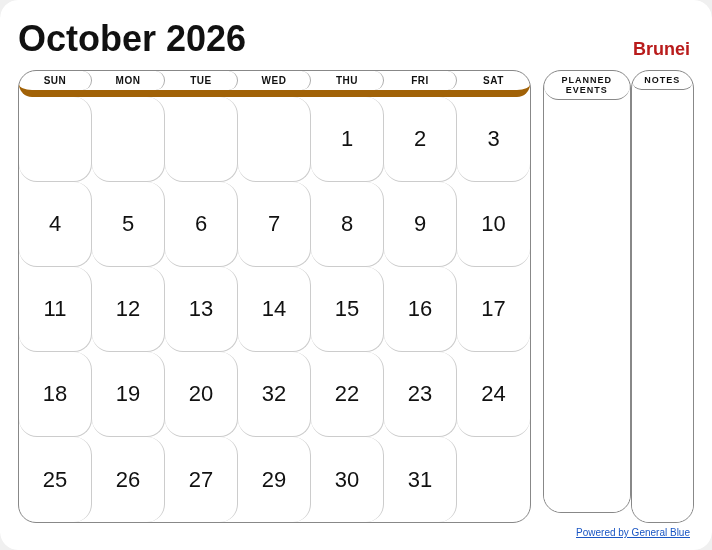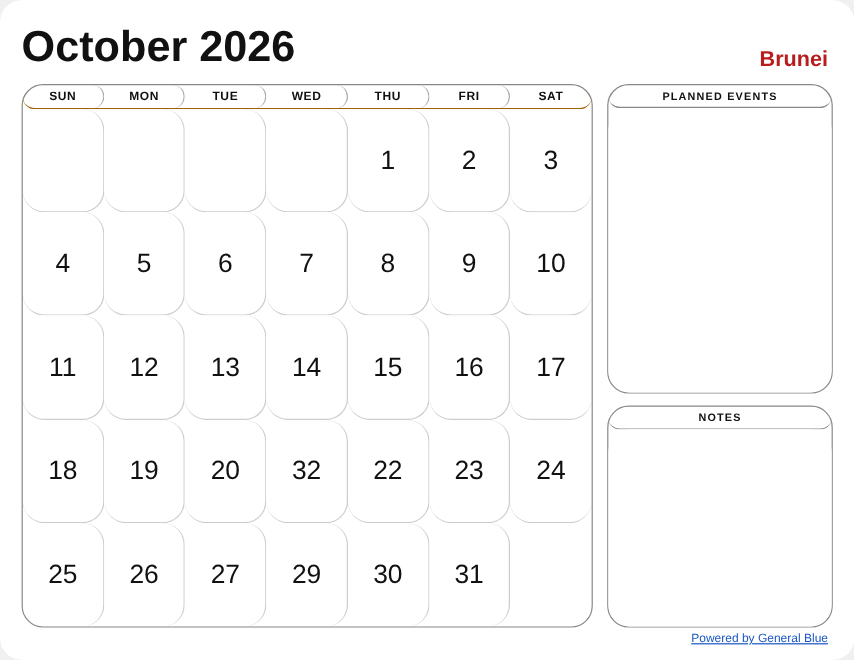--- a/index.html
+++ b/index.html
@@ -44,21 +44,21 @@
     }
     .calendar-section {
       flex: 1;
       display: flex;
       flex-direction: column;
       border: 1px solid #888;
     }
     .day-headers {
       display: grid;
       grid-template-columns: repeat(7, 1fr);
-      border-bottom: 1px solid #a16207;
+      border-bottom: 7px solid #a16207;
     }
     .day-header {
       text-align: center;
       font-size: 10px;
       font-weight: bold;
       padding: 4px 0;
       border-right: 1px solid #aaa;
       color: #111;
       letter-spacing: 0.5px;
     }
@@ -83,23 +83,23 @@
     .calendar-cell:nth-child(7n) {
       border-right: none;
     }
     .calendar-cell.last-row {
       border-bottom: none;
     }
     .calendar-cell.empty {
       color: transparent;
     }
     .sidebar {
-      width: 188px;
-      display: flex;
-      flex-direction: column;
+      width: 151px;
+      display: flex;
+      flex-direction: row;
       gap: 0;
     }
     .sidebar-box {
       border: 1px solid #888;
       display: flex;
       flex-direction: column;
     }
     .sidebar-box-planned {
       flex: 1.4;
       margin-bottom: 10px;

